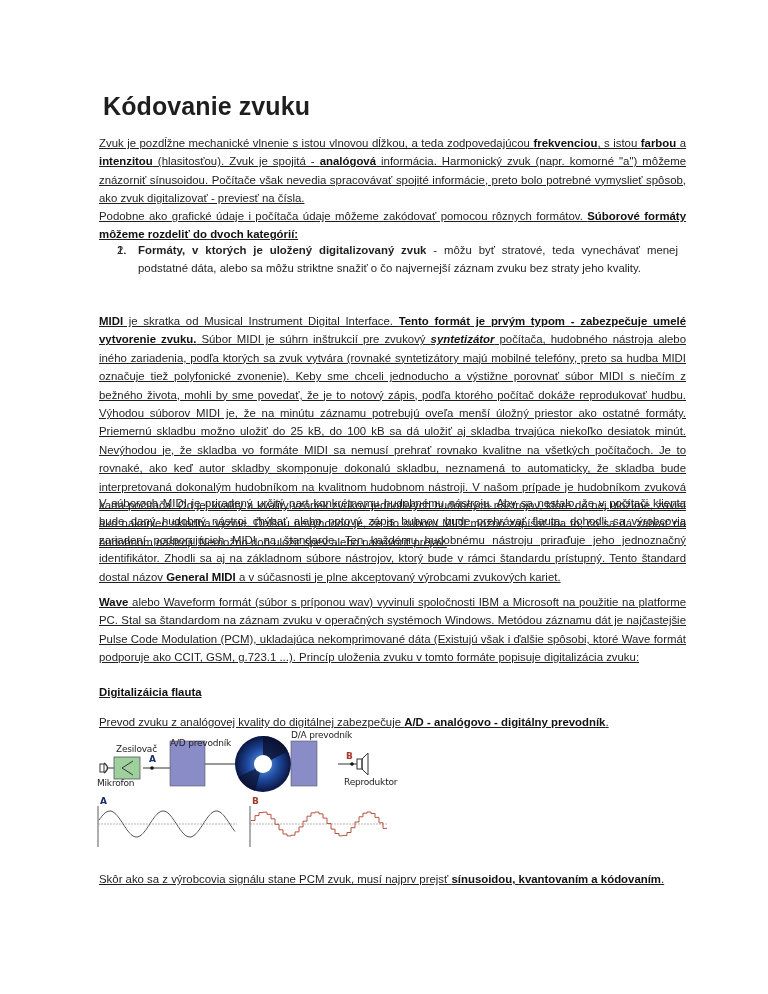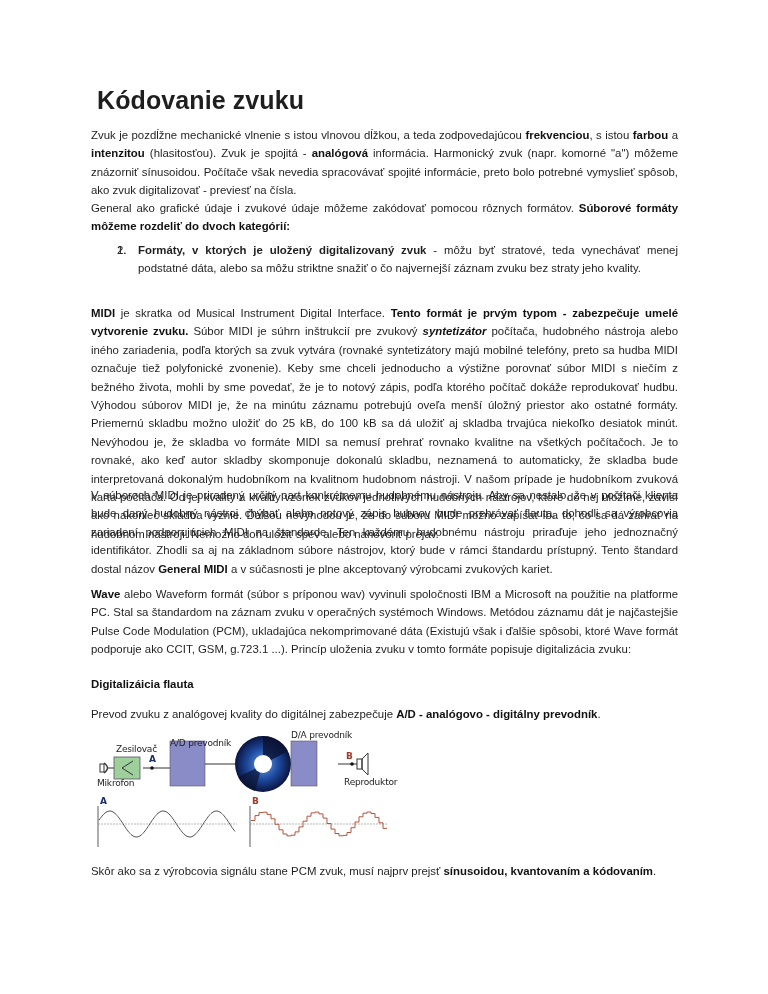--- a/index.html
+++ b/index.html
@@ -2,27 +2,27 @@
 <html><head>
 <meta charset="utf-8">
 <style>
   html, body { margin: 0; padding: 0; background: #ffffff; }
   body {
     width: 768px; height: 994px; overflow: hidden; position: relative;
     font-family: "Liberation Sans", sans-serif; color: #1a1a1a;
   }
   .page { position: absolute; left: 91px; top: 0; width: 587px; }
   h1 {
-    position: absolute; left: 0; top: 80px; margin: 6px;
+    position: absolute; left: 0; top: 80px; margin: 12px;
     font-size: 25px; font-weight: bold; color: #1e1e1e; letter-spacing: 0.1px;
     font-family: "Liberation Sans", sans-serif;
   }
   .p {
-    position: absolute; left: 0; width: 587px; margin: 0;
-    font-size: 11.4px; line-height: 18.4px; text-align: justify; color: #1f1f1f;
+    position: absolute; left: 0; width: 587px; margin: 8px;
+    font-size: 11.4px; line-height: 18.4px; text-align: justify; color: #1f1f1f; text-decoration: underline;
   }
   .p b { font-weight: bold; color: #111; }
   .p i b, .p b i { font-style: italic; }
   ol {
     position: absolute; left: 0; top: 241px; width: 587px; margin: 0; padding: 0;
     list-style: none; font-size: 11.4px; line-height: 18.4px; color: #1f1f1f;
   }
   ol li { position: relative; padding-left: 47px; text-align: justify; }
   ol li .num { position: absolute; left: 26px; top: 0; }
   .diagram { position: absolute; left: 4px; top: 732px; width: 292px; height: 118px; }
@@ -32,21 +32,21 @@
 </style>
 </head>
 <body>
 
 <div class="page">
 
   <h1>Kódovanie zvuku</h1>
 
   <p class="p" style="top:126px;"><span>Zvuk je pozdĺžne mechanické vlnenie s istou vlnovou dĺžkou, a teda zodpovedajúcou </span><b>frekvenciou</b><span>, s istou </span><b>farbou</b><span> a </span><b>intenzitou</b><span> (hlasitosťou). Zvuk je spojitá - </span><b>analógová</b><span> informácia. Harmonický zvuk (napr. komorné "a") môžeme znázorniť sínusoidou. Počítače však nevedia spracovávať spojité informácie, preto bolo potrebné vymyslieť spôsob, ako zvuk digitalizovať - previesť na čísla.</span></p>
 
-  <p class="p" style="top:199px;"><span>General ako grafické údaje i zvukové údaje môžeme zakódovať pomocou rôznych formátov. </span><b>Súborové formáty môžeme rozdeliť do dvoch kategórií:</b></p>
+  <p class="p" style="top:199px;"><span>Podobne ako grafické údaje i počítača údaje môžeme zakódovať pomocou rôznych formátov. </span><b>Súborové formáty môžeme rozdeliť do dvoch kategórií:</b></p>
 
   <ol>
     <li><span class="num">1.</span><span></span></li>
     <li><span class="num">2.</span><b>Formáty, v ktorých je uložený digitalizovaný zvuk</b><span> - môžu byť stratové, teda vynechávať menej podstatné dáta, alebo sa môžu striktne snažiť o čo najvernejší záznam zvuku bez straty jeho kvality.</span></li>
   </ol>
 
   <p class="p" style="top:304px;"><b>MIDI</b><span> je skratka od Musical Instrument Digital Interface. </span><b>Tento formát je prvým typom - zabezpečuje umelé vytvorenie zvuku.</b><span> Súbor MIDI je súhrn inštrukcií pre zvukový </span><b><i>syntetizátor</i></b><span> počítača, hudobného nástroja alebo iného zariadenia, podľa ktorých sa zvuk vytvára (rovnaké syntetizátory majú mobilné telefóny, preto sa hudba MIDI označuje tiež polyfonické zvonenie). Keby sme chceli jednoducho a výstižne porovnať súbor MIDI s niečím z bežného života, mohli by sme povedať, že je to notový zápis, podľa ktorého počítač dokáže reprodukovať hudbu. Výhodou súborov MIDI je, že na minútu záznamu potrebujú oveľa menší úložný priestor ako ostatné formáty. Priemernú skladbu možno uložiť do 25 kB, do 100 kB sa dá uložiť aj skladba trvajúca niekoľko desiatok minút. Nevýhodou je, že skladba vo formáte MIDI sa nemusí prehrať rovnako kvalitne na všetkých počítačoch. Je to rovnaké, ako keď autor skladby skomponuje dokonalú skladbu, neznamená to automaticky, že skladba bude interpretovaná dokonalým hudobníkom na kvalitnom hudobnom nástroji. V našom prípade je hudobníkom zvuková karta počítača. Od jej kvality a kvality vzoriek zvukov jednotlivých hudobných nástrojov, ktoré do nej uložíme, závisí ako nakoniec skladba vyznie. Ďalšou nevýhodou je, že do súboru MIDI možno zapísať iba to, čo sa dá zahrať na hudobnom nástroji. Nemožno doň uložiť spev alebo nahovoriť prejav.</span></p>
 
   <p class="p" style="top:486px;"><span>V súboroch MIDI je priradený určitý part konkrétnemu hudobnému nástroju. Aby sa nestalo, že v počítači klienta bude daný hudobný nástroj chýbať alebo notový zápis bubnov bude prehrávať flauta, dohodli sa výrobcovia zariadení podporujúcich MIDI na štandarde. Ten každému hudobnému nástroju priraďuje jeho jednoznačný identifikátor. Zhodli sa aj na základnom súbore nástrojov, ktorý bude v rámci štandardu prístupný. Tento štandard dostal názov </span><b>General MIDI</b><span> a v súčasnosti je plne akceptovaný výrobcami zvukových kariet.</span></p>
 

